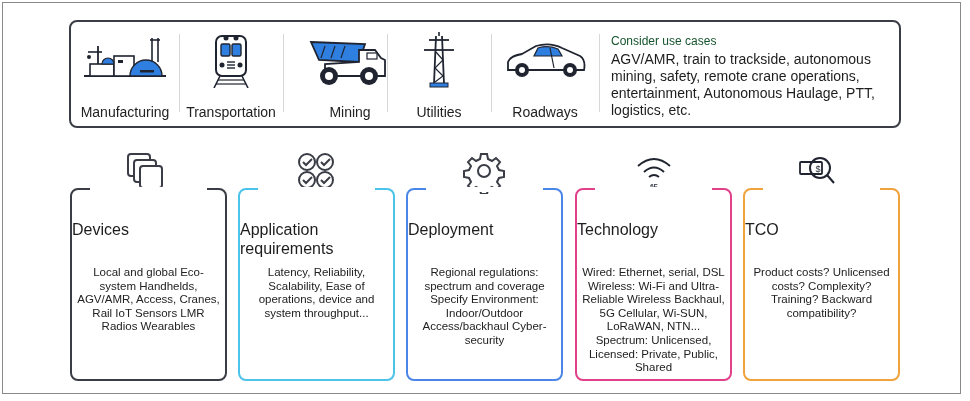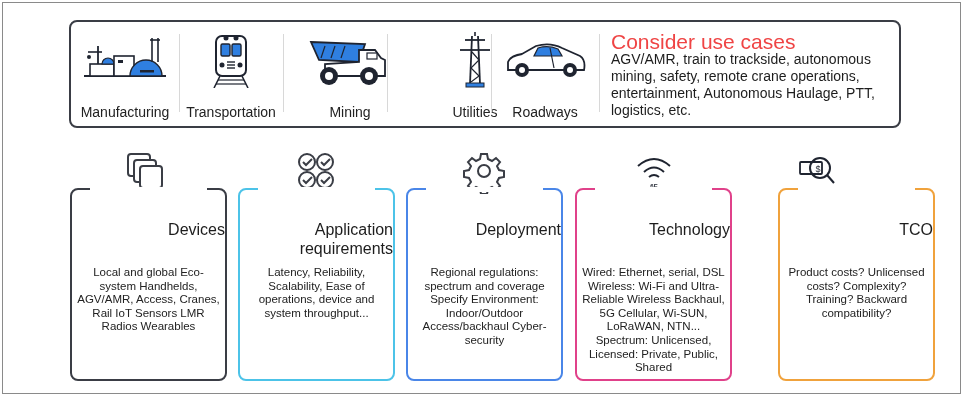--- a/index.html
+++ b/index.html
@@ -7,26 +7,26 @@
          font-family:"Liberation Sans", sans-serif; color:#1a1a1a; }
   .frame { position:absolute; left:2px; top:2px; width:959px; height:392px;
            border:1px solid #8a8a8a; box-sizing:border-box; }
   .top-box { position:absolute; left:69px; top:20px; width:832px; height:108px;
              border:2px solid #3a3d45; border-radius:8px; box-sizing:border-box; }
   .uc { position:absolute; top:0; height:104px; text-align:center; }
   .uc .icon { position:absolute; left:50%; transform:translateX(-50%); top:10px; width:90px; height:56px; }
   .uc .lbl { position:absolute; left:0; right:0; top:82px; font-size:14px; color:#222; white-space:nowrap; }
   .vsep { position:absolute; top:12px; height:78px; width:1px; background:#d8d8d8; }
   .consider { position:absolute; left:540px; top:10px; width:290px; }
-  .consider .t { font-size:21px; color:#ef4444; line-height:19px; }
+  .consider .t { font-size:12px; color:#14532d; line-height:19px; }
   .consider .b { font-size:14px; color:#1d1d1d; line-height:17px; }
   .card { position:absolute; top:188px; width:157px; height:193px;
           border:2px solid; border-radius:8px; box-sizing:border-box; }
   .card .gap { position:absolute; top:-3px; left:18px; right:18px; height:5px; background:#fff; }
-  .card .title { position:absolute; left:0; right:0; top:30px; text-align:right;
+  .card .title { position:absolute; left:0; right:0; top:30px; text-align:left;
                  font-size:16px; line-height:19px; color:#1d1d1d; }
   .card .body { position:absolute; left:4px; right:4px; top:76px; text-align:center;
                 font-size:11.5px; line-height:13.6px; color:#222; }
   .cicon { position:absolute; top:150px; width:48px; height:44px; }
 </style>
 </head>
 <body>
 
 <div class="frame"></div>
 
@@ -83,21 +83,21 @@
       <rect x="62" y="21" width="10" height="6" fill="#fff" stroke="#1f2430" stroke-width="1.2"></rect>
       <circle cx="24" cy="44" r="9" fill="#1f2430"></circle>
         <circle cx="24" cy="44" r="4" fill="#fff"></circle>
       <circle cx="64" cy="44" r="9" fill="#1f2430"></circle>
         <circle cx="64" cy="44" r="4" fill="#fff"></circle>
     </svg>
     <div class="lbl">Mining</div>
   </div>
   <div class="vsep" style="left:316px;"></div>
 
-  <div class="uc" style="left:318px;width:100px;margin-left:36px;">
+  <div class="uc" style="left:318px;width:100px;">
     <svg class="icon" viewBox="0 0 90 56">
       <line x1="45" y1="0" x2="45" y2="4" stroke="#1f2430" stroke-width="1.6"></line>
       <line x1="35" y1="8" x2="55" y2="8" stroke="#1f2430" stroke-width="1.8"></line>
       <line x1="30" y1="18" x2="60" y2="18" stroke="#1f2430" stroke-width="1.8"></line>
       <line x1="42" y1="4" x2="40" y2="52" stroke="#1f2430" stroke-width="1.8"></line>
       <line x1="48" y1="4" x2="50" y2="52" stroke="#1f2430" stroke-width="1.8"></line>
       <path d="M42 20 L49 28 L41 36 L49 44 L41 50" fill="none" stroke="#1f2430" stroke-width="1.2"></path>
       <rect x="36" y="51" width="18" height="4" fill="#2f7fe0" stroke="#1f2430" stroke-width="1"></rect>
     </svg>
     <div class="lbl">Utilities</div>
@@ -175,17 +175,17 @@
 <div class="card" style="left:406px;border-color:#4a86e8;">
   <div class="gap"></div>
   <div class="title">Deployment</div>
   <div class="body">Regional regulations: spectrum and coverage Specify Environment: Indoor/Outdoor Access/backhaul Cyber-security</div>
 </div>
 <div class="card" style="left:575px;border-color:#e0418a;padding-left:40px;">
   <div class="gap"></div>
   <div class="title">Technology</div>
   <div class="body">Wired: Ethernet, serial, DSL Wireless: Wi-Fi and Ultra-Reliable Wireless Backhaul, 5G Cellular, Wi-SUN, LoRaWAN, NTN... Spectrum: Unlicensed, Licensed: Private, Public, Shared</div>
 </div>
-<div class="card" style="left:778px;border-color:#f0a23c;padding-left:12px;">
+<div class="card" style="left:743px;border-color:#f0a23c;padding-left:12px;">
   <div class="gap"></div>
   <div class="title">TCO</div>
   <div class="body">Product costs? Unlicensed costs? Complexity? Training? Backward compatibility?</div>
 </div>
 
 </body></html>

